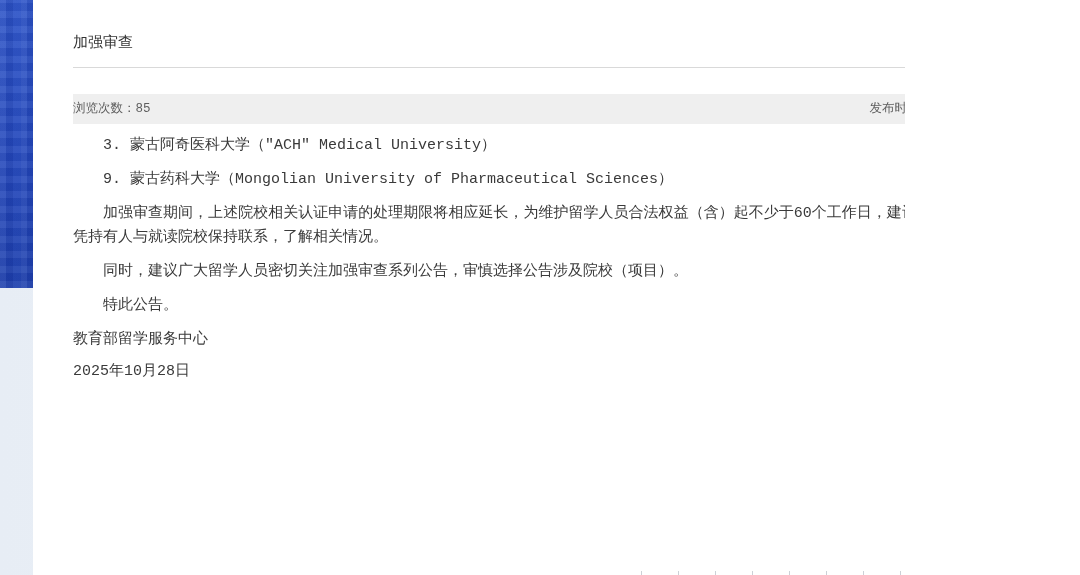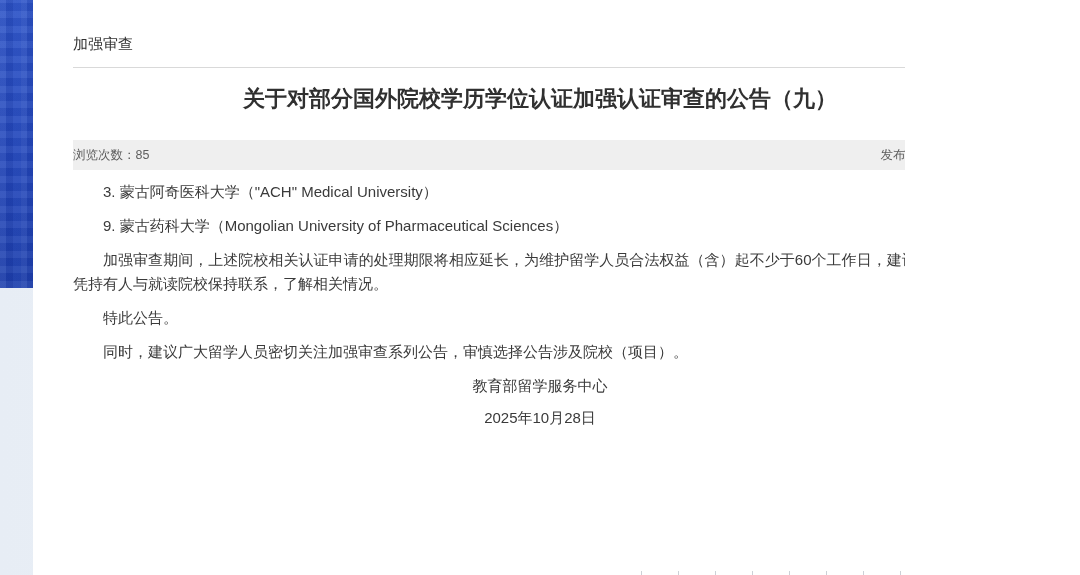--- a/index.html
+++ b/index.html
@@ -4,20 +4,21 @@
 <style>
   html, body { margin: 0; padding: 0; }
   body {
     width: 1080px; height: 575px; overflow: hidden;
     font-family: "Liberation Sans", "DejaVu Sans", sans-serif;
   }
   .page {
     position: relative; width: 905px; height: 575px;
     background: linear-gradient(90deg, #e7edf5 0%, #edf3fa 55%, #eef5fc 100%);
     overflow: hidden;
+    font-family: Liberation Mono, monospace;
   }
   
   .banner {
     position: absolute; top: 0; left: 0; right: 0; height: 288px;
     background-color: #2749bd;
     background-image:
       linear-gradient(115deg, rgba(255,255,255,0) 55%, rgba(255,255,255,0.20) 56.5%, rgba(255,255,255,0) 59%),
       linear-gradient(105deg, rgba(255,255,255,0) 72%, rgba(255,255,255,0.16) 73.5%, rgba(255,255,255,0) 76%),
       repeating-linear-gradient(90deg, rgba(255,255,255,0.06) 0 6px, rgba(12,28,110,0.10) 6px 13px, rgba(255,255,255,0.02) 13px 21px),
       repeating-linear-gradient(0deg, rgba(255,255,255,0.05) 0 7px, rgba(12,28,110,0.08) 7px 15px),
@@ -44,21 +45,21 @@
     font-size: 12.5px; color: #5e5e5e;
   }
   .para {
     margin: 10px 0; font-size: 15px; line-height: 24px; color: #3a3a3a;
     text-align: justify;
   }
   .para.first { margin-top: 35px; }
   .indent { text-indent: 2em; }
   .sig {
     margin-top: 4px; font-size: 15px; line-height: 24px; color: #3a3a3a;
-    text-align: center;
+    text-align: left;
   }
   .sig.date { margin-top: 8px; }
   
   .ticks {
     position: absolute; bottom: 0; right: 4px; height: 4px; display: flex; z-index: 2;
   }
   .ticks span {
     display: block; width: 36px; height: 4px;
     border-left: 1px solid #ccd1d7;
   }
@@ -67,34 +68,33 @@
 </head>
 <body>
 
 <div class="page">
   <div class="banner"></div>
 
   <div class="card">
     <div class="breadcrumb">加强审查</div>
     <hr class="rule">
 
-    <h1 class="title">关于对部分国外院校学历学位认证加强认证审查的公告（九）</h1>
 
     <div class="meta">
       <span><span>浏览次数：</span><span>85</span></span>
       <span><span>发布时间：</span><span>2025-10-02</span></span>
     </div>
 
 
     <p class="para indent">3. 蒙古阿奇医科大学（"ACH" Medical University）</p>
     <p class="para indent">9. 蒙古药科大学（Mongolian University of Pharmaceutical Sciences）</p>
 
     <p class="para indent">加强审查期间，上述院校相关认证申请的处理期限将相应延长，为维护留学人员合法权益（含）起不少于60个工作日，建议涉及院校的文凭持有人与就读院校保持联系，了解相关情况。</p>
+    <p class="para indent">同时，建议广大留学人员密切关注加强审查系列公告，审慎选择公告涉及院校（项目）。</p>
     <p class="para indent">特此公告。</p>
-    <p class="para indent">同时，建议广大留学人员密切关注加强审查系列公告，审慎选择公告涉及院校（项目）。</p>
 
     <div class="sig">教育部留学服务中心</div>
     <div class="sig date">2025年10月28日</div>
   </div>
 
   <div class="ticks">
     <span></span>
     <span></span>
     <span></span>
     <span></span>

